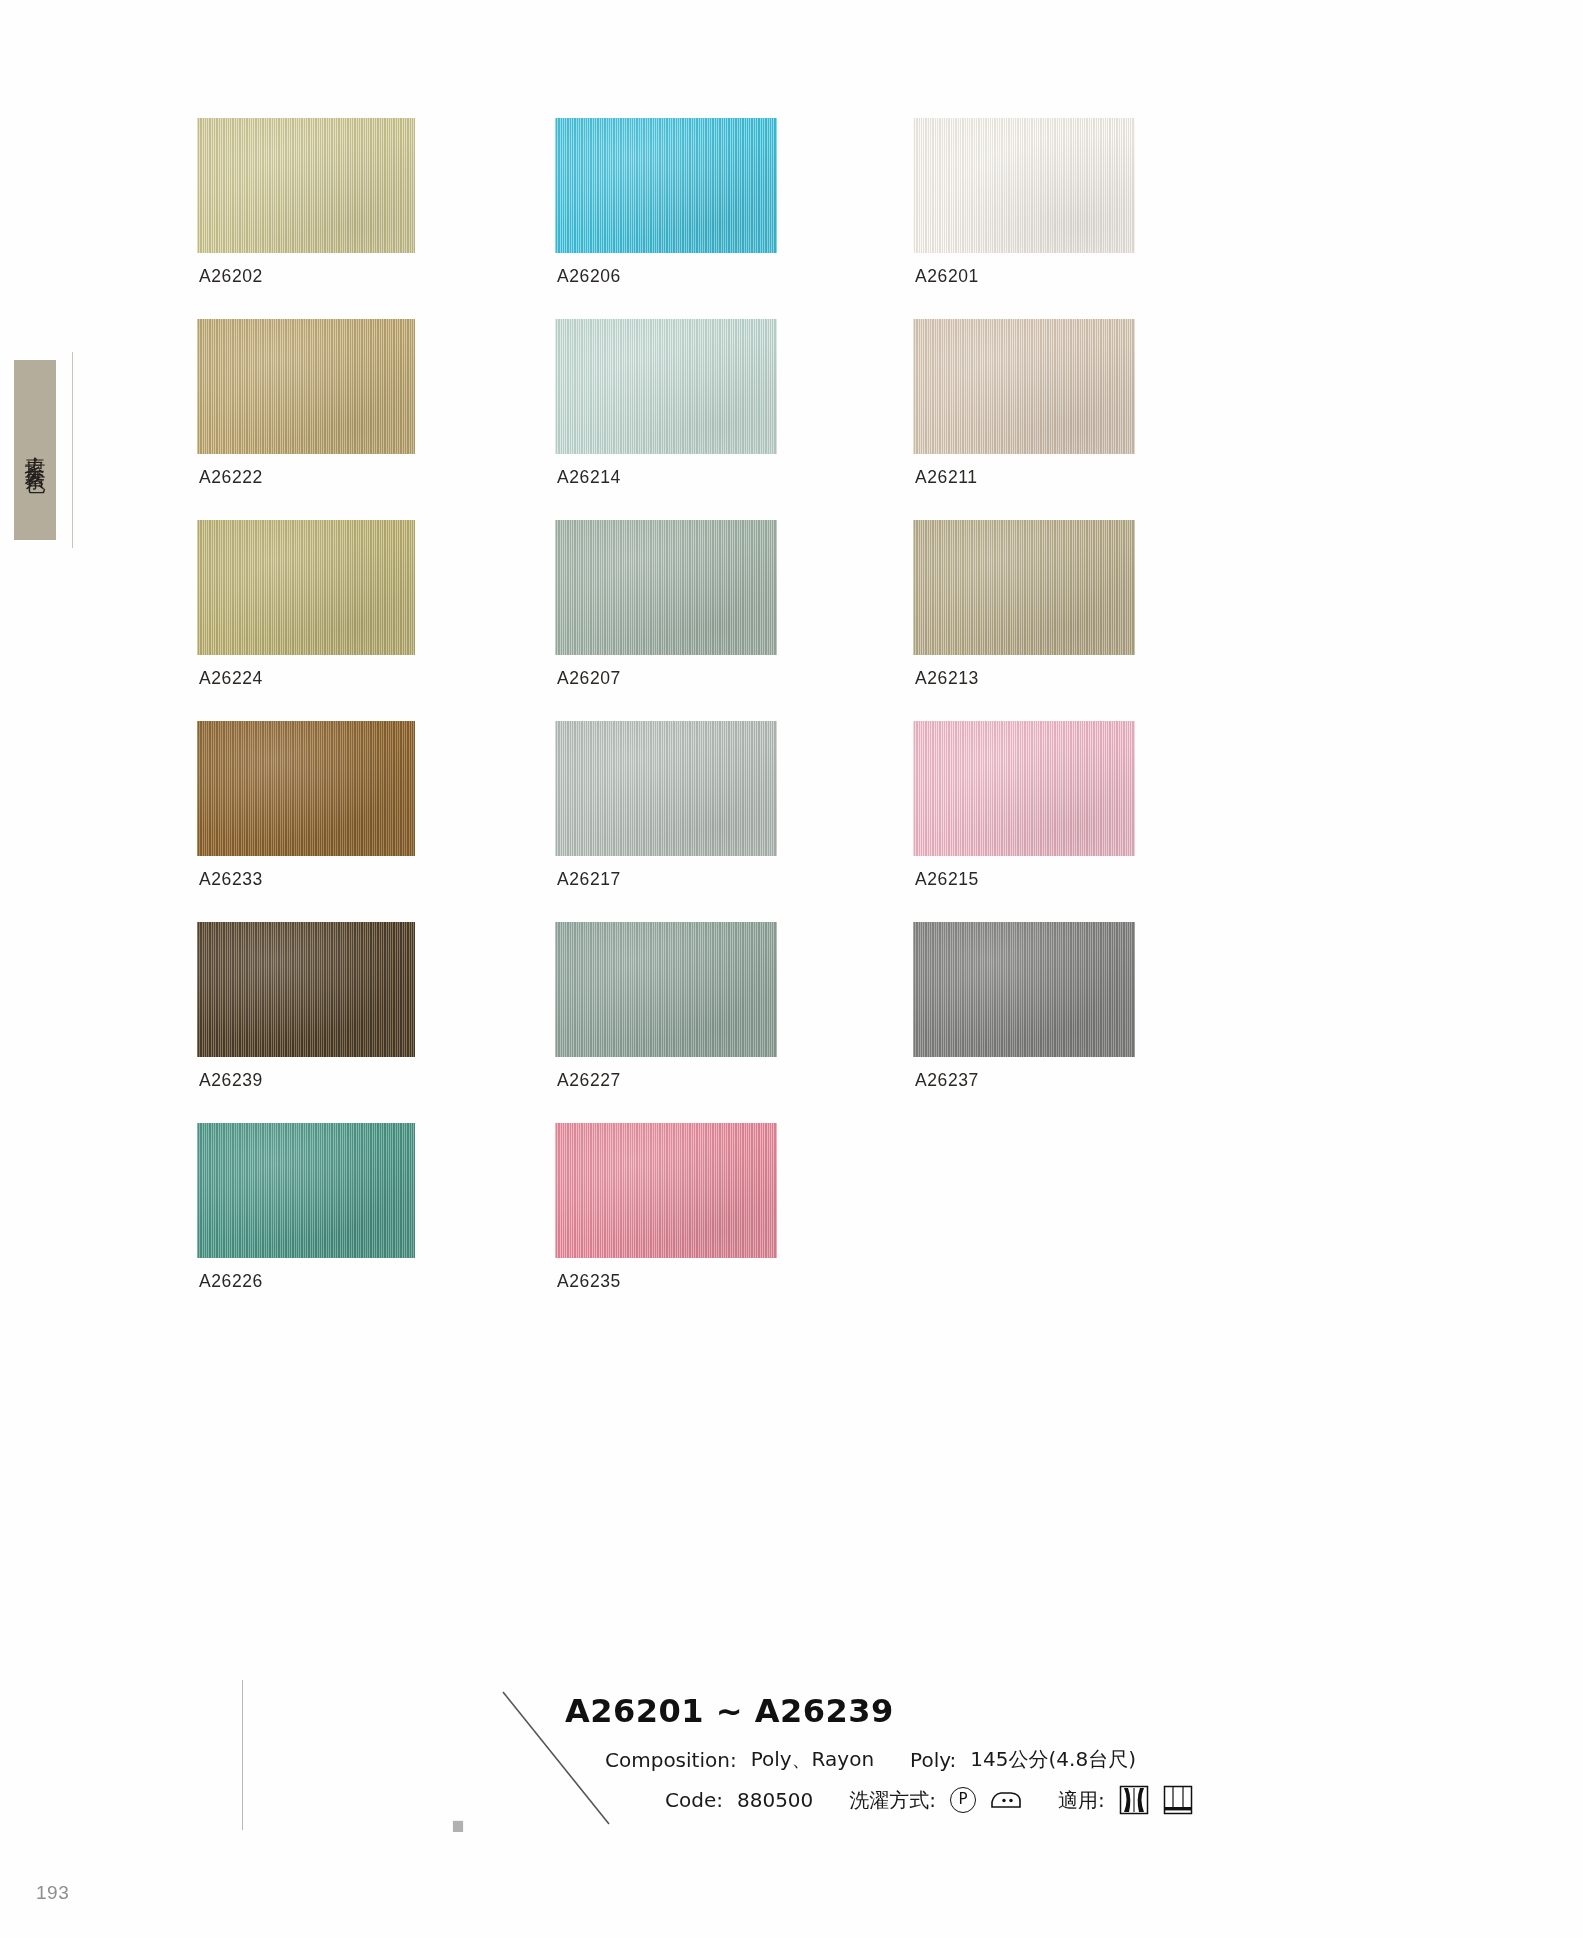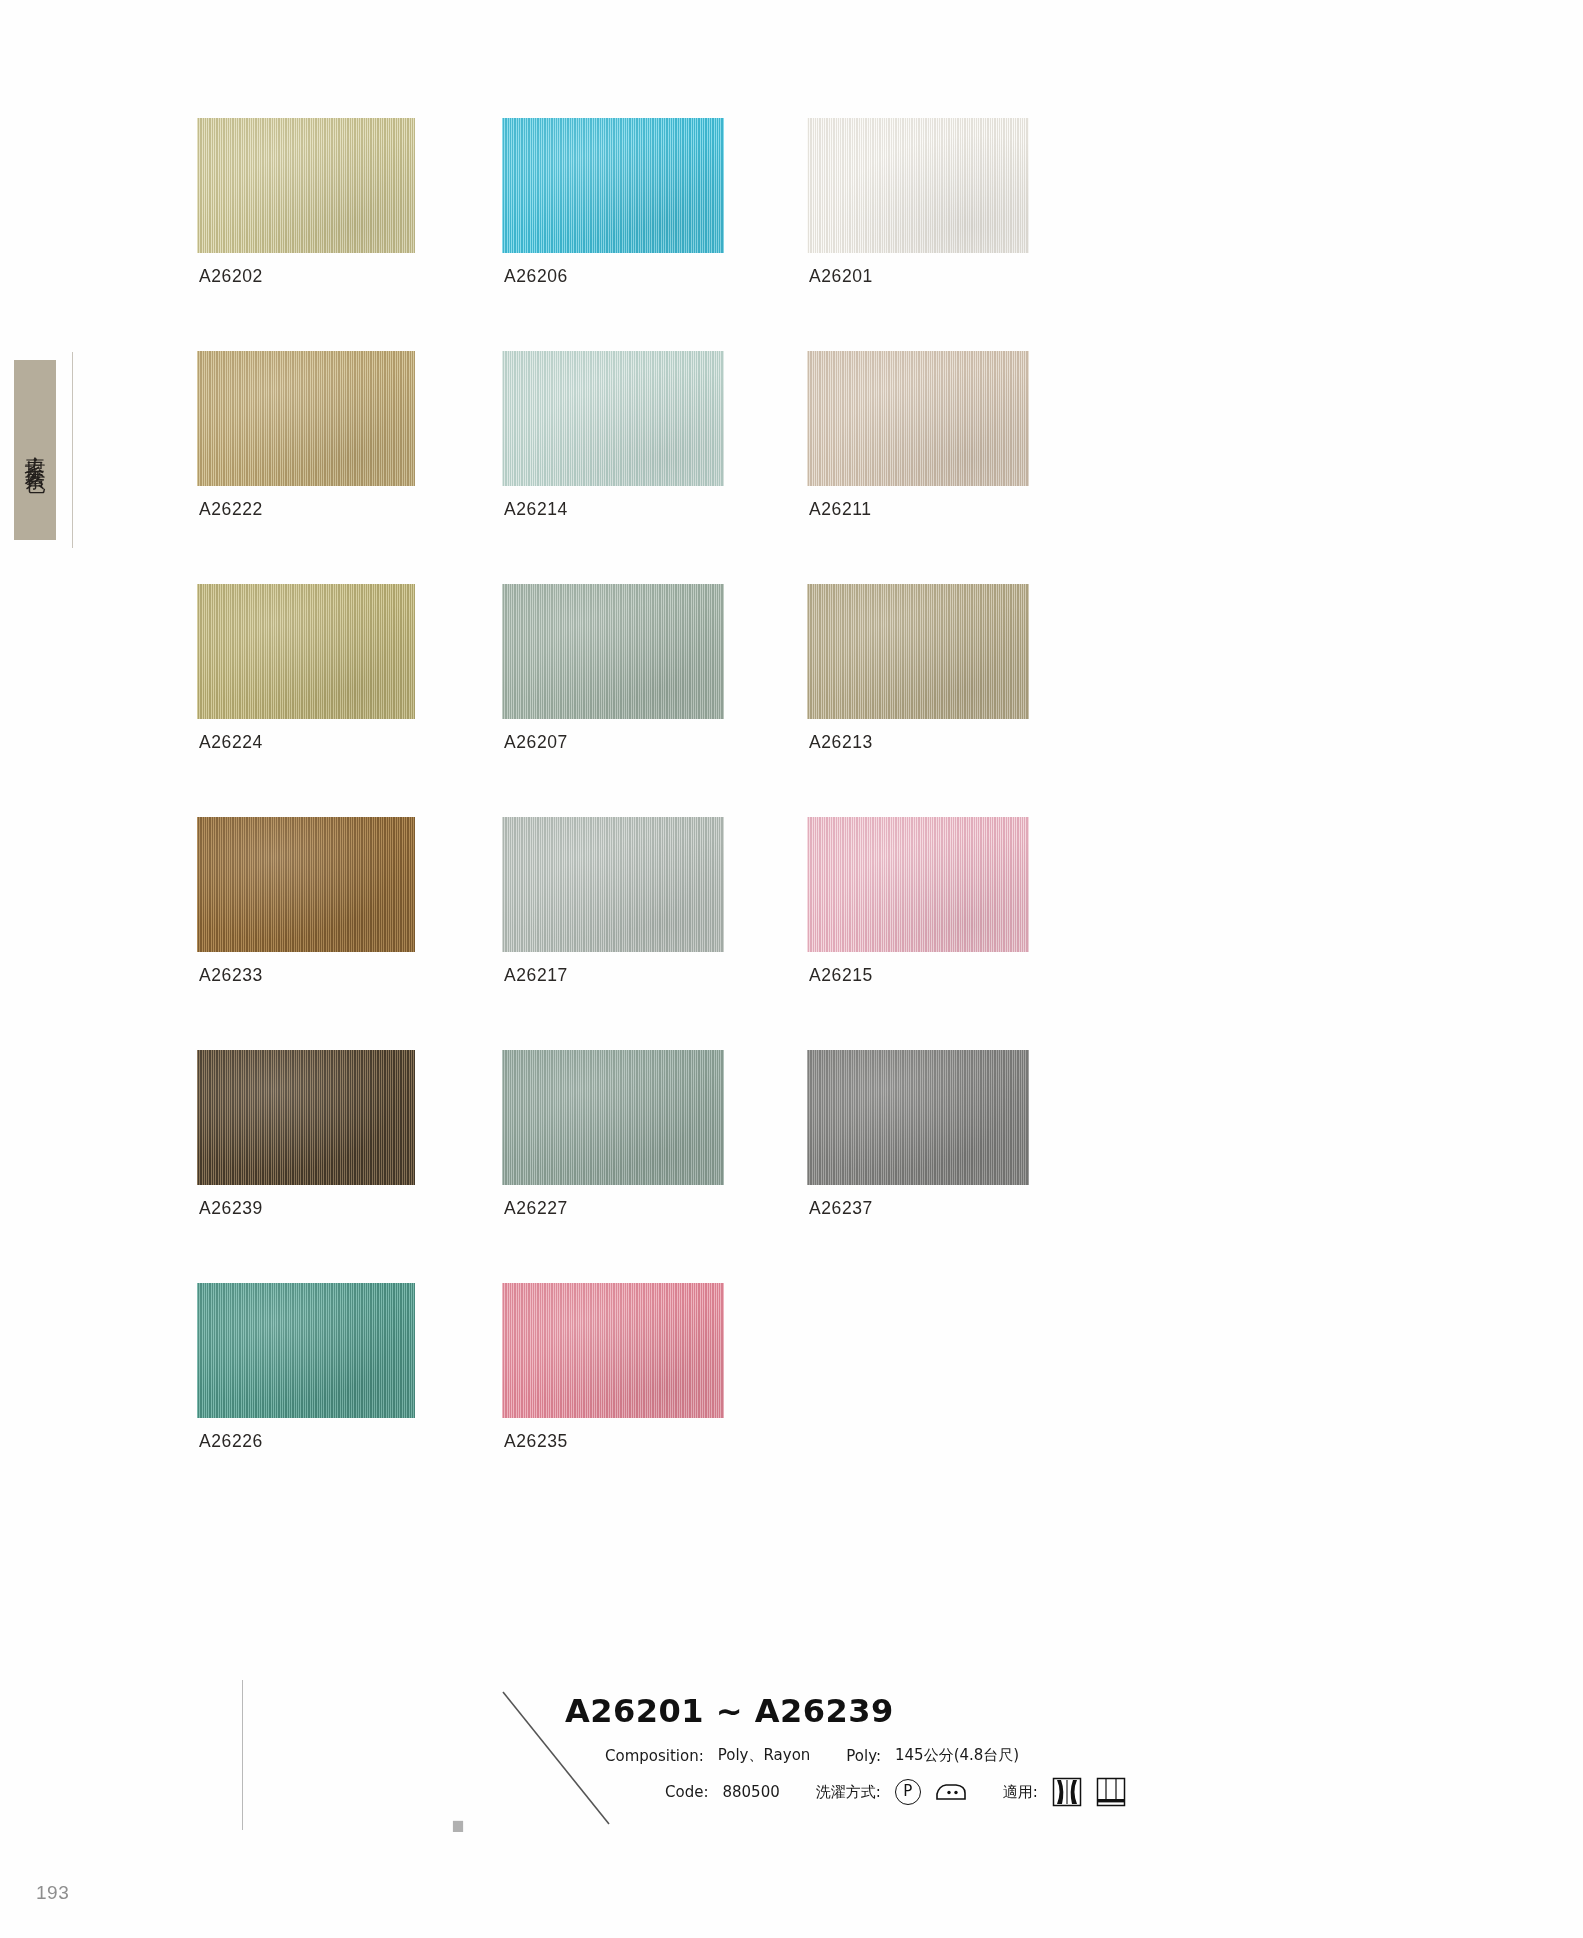--- a/index.html
+++ b/index.html
@@ -26,21 +26,20 @@
   }
 
   
   #grid{
     position:absolute;left:197px;top:118px;
     width:990px;
     display:grid;
     grid-template-columns:repeat(3,273px);
     column-gap:85px;
     row-gap:0px;
-    gap:32px;
   }
   .cell{height:201px;position:relative;}
   .swatch{
     width:218px;height:135px;position:relative;overflow:hidden;
     box-shadow:0 0 0 0 rgba(0,0,0,0);
   }
   .cell:nth-child(3n+2) .swatch{width:222px;}
   .cell:nth-child(3n+0) .swatch{width:222px;}
   .weave{position:absolute;inset:0;}
   .swatch-label{
@@ -71,21 +70,21 @@
   }
   #spec{
     position:absolute;left:565px;top:42px;width:700px;
   }
   #spec-title{
     font-size:32px;font-weight:bold;color:#111;letter-spacing:.5px;
     font-family:"DejaVu Sans",sans-serif;margin-bottom:16px;
   }
   .spec-line{
     display:flex;align-items:center;
-    font-size:15px;color:#1a1a1a;
+    font-size:20px;color:#1a1a1a;
     font-family:"DejaVu Sans",sans-serif;
     margin-bottom:12px;
   }
   #spec-line-1{padding-left:40px;}
   #spec-line-2{padding-left:100px;}
   .sp-gap{display:inline-block;width:36px;}
   .sp-gap-sm{display:inline-block;width:14px;}
 
   
   .icon-p{

